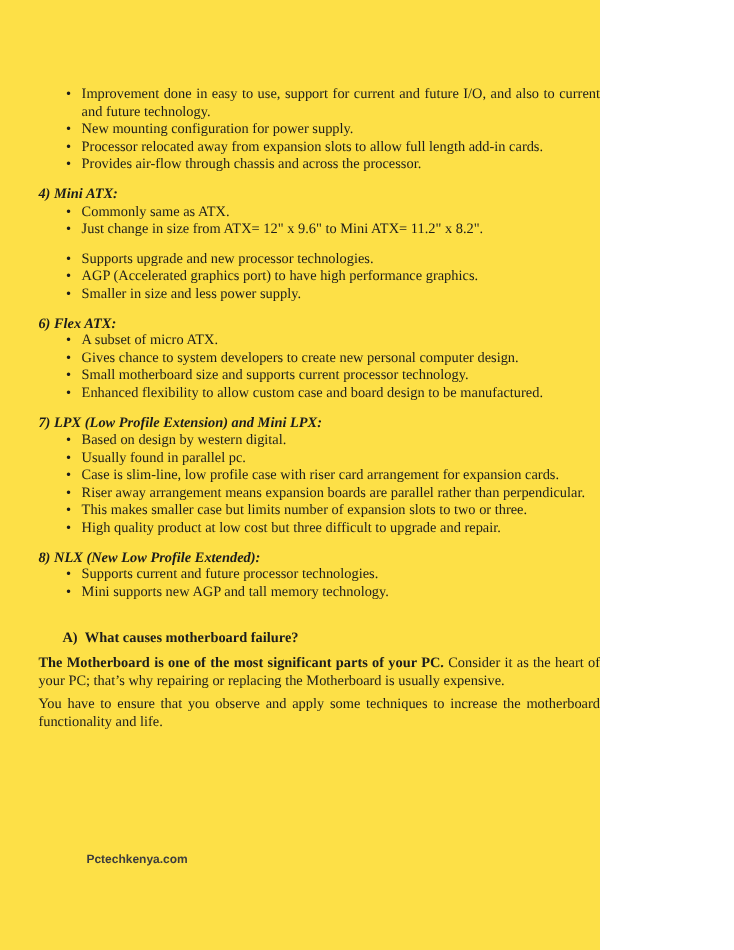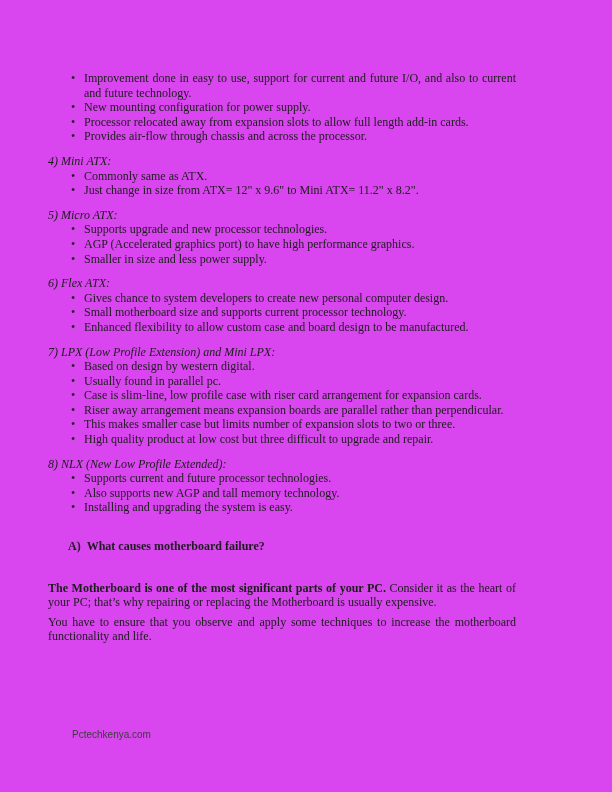--- a/index.html
+++ b/index.html
@@ -1,71 +1,72 @@
 <!DOCTYPE html>
 <html><head>
 <meta charset="utf-8">
 <style>
   html, body { margin: 0; padding: 0; background: #ffffff; }
   .page {
     position: relative;
-    width: 612px;
+    width: 500px;
     height: 792px;
-    background: #d946ef;
+    background: #fde047;
     font-family: "Liberation Serif", serif;
     font-size: 12px;
     line-height: 14.6px;
     color: #1c1c1c;
     box-sizing: border-box;
-    padding: 71px 72px 0 48px;
+    padding: 71px 72px 0 32px;
     overflow: hidden;
   }
   .content { width: 468px; }
   ul.bullets {
     margin: 0;
     padding: 0 0 0 36px;
     list-style: none;
     text-align: justify;
   }
   ul.bullets li { position: relative; }
   ul.bullets li::before {
     content: "\2022";
     position: absolute;
     left: -13px;
     top: 0;
   }
   .section { margin-top: 10px; }
   .section-heading {
     margin: 0;
     font-size: 12px;
-    font-weight: normal;
+    font-weight: bold;
     font-style: italic;
     line-height: 14.6px;
   }
   .q-heading {
     margin-top: 24px;
     margin-left: 20px;
     font-weight: bold;
   }
   .q-label { margin-right: 6px; }
   .q-text { }
   p.body-para {
     margin: 0;
     text-align: justify;
   }
-  p.para-1 { margin-top: 27px; }
+  p.para-1 { margin-top: 6px; }
   p.para-2 { margin-top: 5px; }
   .footer {
     position: absolute;
     left: 72px;
-    top: 729px;
+    top: 711px;
     font-family: "Liberation Sans", sans-serif;
     font-size: 10px;
     line-height: 12px;
     color: #3d3d3d;
+    font-weight: bold;
   }
 </style>
 </head>
 <body>
 
 <div class="page">
   <div class="content">
 
     <ul class="bullets">
       <li>Improvement done in easy to use, support for current and future I/O, and also to current and future technology.</li>
@@ -76,31 +77,31 @@
 
     <div class="section">
       <h3 class="section-heading">4) Mini ATX:</h3>
       <ul class="bullets">
         <li>Commonly same as ATX.</li>
         <li>Just change in size from ATX= 12" x 9.6" to Mini ATX= 11.2" x 8.2".</li>
       </ul>
     </div>
 
     <div class="section">
-      <h3 class="section-heading">5) Micro ATX:</h3>
       <ul class="bullets">
         <li>Supports upgrade and new processor technologies.</li>
         <li>AGP (Accelerated graphics port) to have high performance graphics.</li>
         <li>Smaller in size and less power supply.</li>
       </ul>
     </div>
 
     <div class="section">
       <h3 class="section-heading">6) Flex ATX:</h3>
       <ul class="bullets">
+        <li>A subset of micro ATX.</li>
         <li>Gives chance to system developers to create new personal computer design.</li>
         <li>Small motherboard size and supports current processor technology.</li>
         <li>Enhanced flexibility to allow custom case and board design to be manufactured.</li>
       </ul>
     </div>
 
     <div class="section">
       <h3 class="section-heading">7) LPX (Low Profile Extension) and Mini LPX:</h3>
       <ul class="bullets">
         <li>Based on design by western digital.</li>
@@ -109,22 +110,21 @@
         <li>Riser away arrangement means expansion boards are parallel rather than perpendicular.</li>
         <li>This makes smaller case but limits number of expansion slots to two or three.</li>
         <li>High quality product at low cost but three difficult to upgrade and repair.</li>
       </ul>
     </div>
 
     <div class="section">
       <h3 class="section-heading">8) NLX (New Low Profile Extended):</h3>
       <ul class="bullets">
         <li>Supports current and future processor technologies.</li>
-        <li>Also supports new AGP and tall memory technology.</li>
-        <li>Installing and upgrading the system is easy.</li>
+        <li>Mini supports new AGP and tall memory technology.</li>
       </ul>
     </div>
 
     <div class="q-heading">
       <span class="q-label">A)</span><span class="q-text">What causes motherboard failure?</span>
     </div>
 
     <p class="body-para para-1"><b>The Motherboard is one of the most significant parts of your PC.</b><span> Consider it as the heart of your PC; that’s why repairing or replacing the Motherboard is usually expensive.</span></p>
 
     <p class="body-para para-2"><span>You have to ensure that you observe and apply some techniques to increase the motherboard functionality and life.</span></p>

